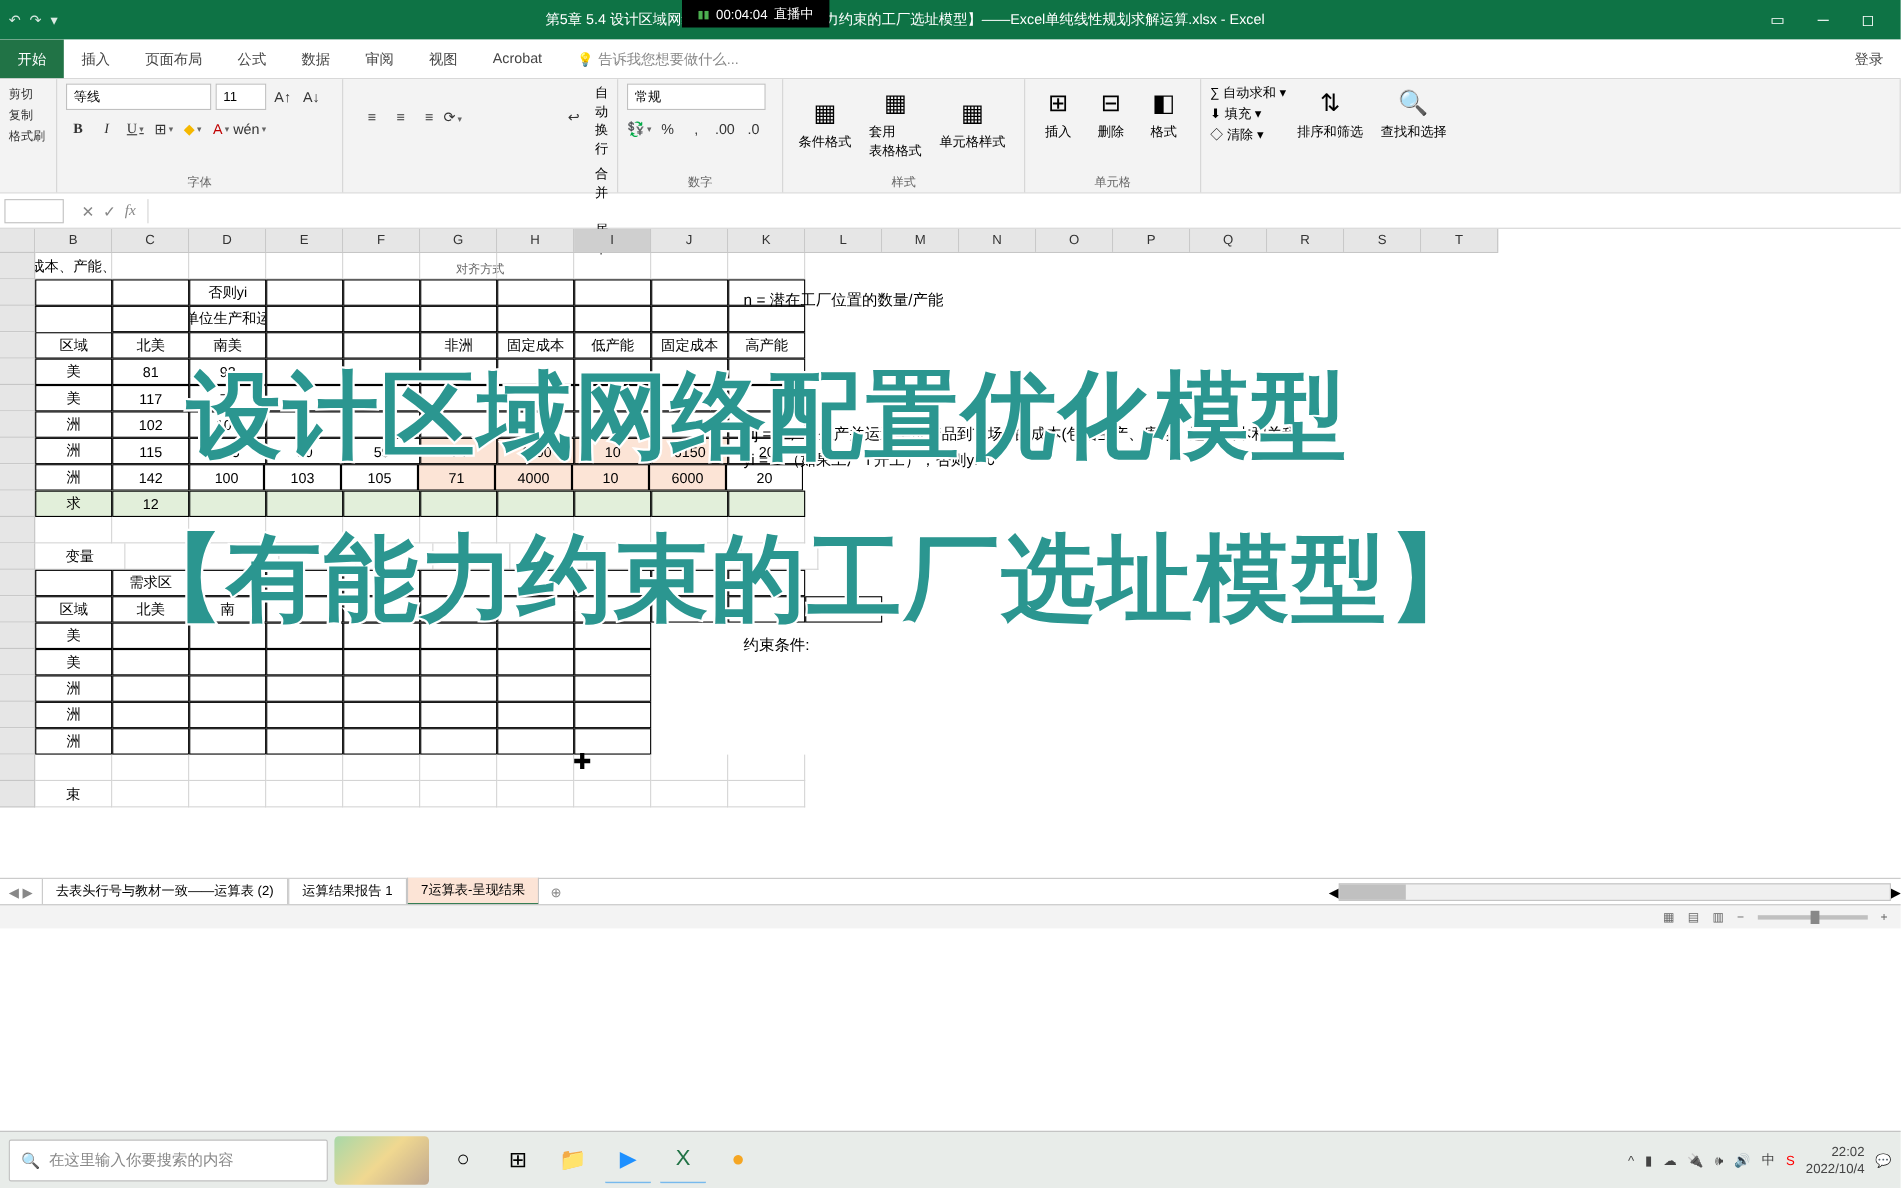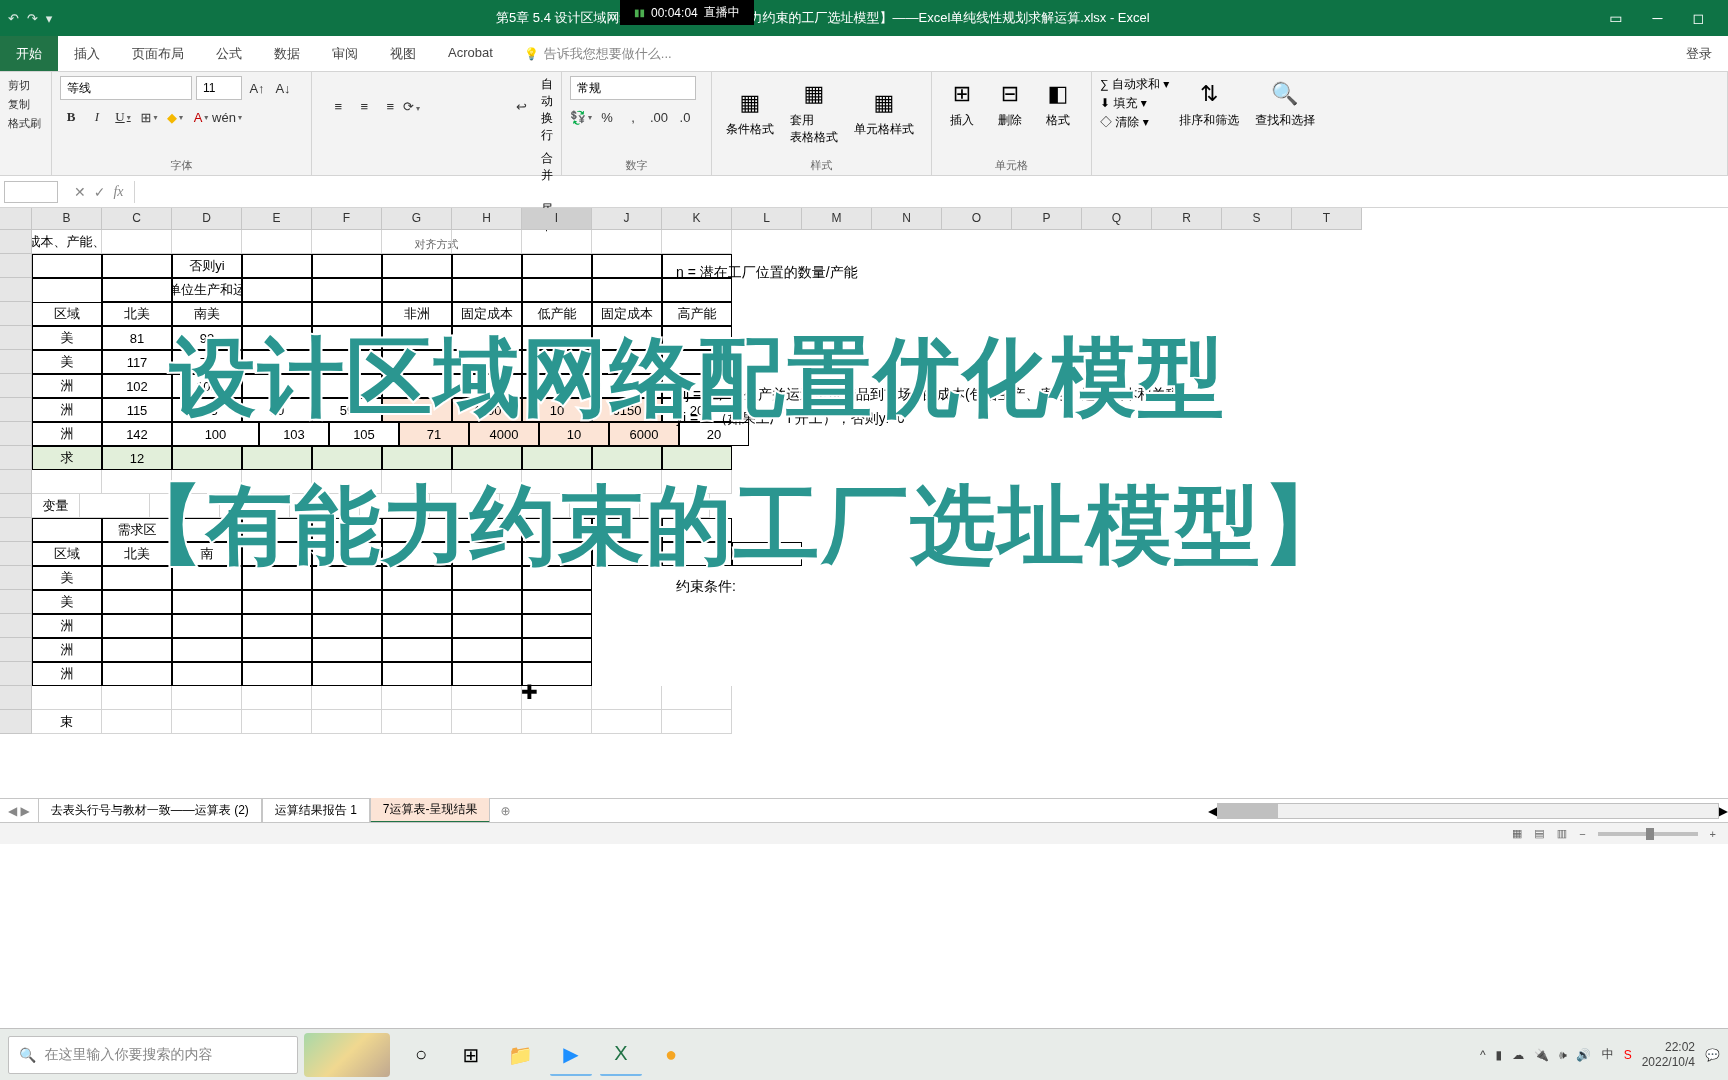--- a/index.html
+++ b/index.html
@@ -384,21 +384,21 @@
         <div class="cell c peach" style="width: 70px; border: 1px solid rgb(0, 0, 0);">74</div>
         <div class="cell c peach" style="width: 70px; border: 1px solid rgb(0, 0, 0);">4100</div>
         <div class="cell c peach" style="width: 70px; border: 1px solid rgb(0, 0, 0);">10</div>
         <div class="cell c peach" style="width: 70px; border: 1px solid rgb(0, 0, 0);">6150</div>
         <div class="cell c" style="width: 70px; border: 1px solid rgb(0, 0, 0);">20</div>
       </div>
       <div class="srow">
         <div class="rh"></div>
         <div class="cell c" style="width: 70px; border: 1px solid rgb(0, 0, 0);">洲</div>
         <div class="cell c" style="width: 70px; border: 1px solid rgb(0, 0, 0);">142</div>
-        <div class="cell c" style="width: 87px; border: 1px solid rgb(0, 0, 0);">100</div>
+        <div class="cell c" style="width: 68px; border: 1px solid rgb(0, 0, 0);">100</div>
         <div class="cell c" style="width: 70px; border: 1px solid rgb(0, 0, 0);">103</div>
         <div class="cell c" style="width: 70px; border: 1px solid rgb(0, 0, 0);">105</div>
         <div class="cell c peach" style="width: 70px; border: 1px solid rgb(0, 0, 0);">71</div>
         <div class="cell c peach" style="width: 70px; border: 1px solid rgb(0, 0, 0);">4000</div>
         <div class="cell c peach" style="width: 70px; border: 1px solid rgb(0, 0, 0);">10</div>
         <div class="cell c peach" style="width: 70px; border: 1px solid rgb(0, 0, 0);">6000</div>
         <div class="cell c" style="width: 70px; border: 1px solid rgb(0, 0, 0);">20</div>
       </div>
       <div class="srow">
         <div class="rh"></div>
@@ -421,21 +421,21 @@
         <div class="cell c" style="width: 70px;"></div>
         <div class="cell c" style="width: 70px;"></div>
         <div class="cell c" style="width: 70px;"></div>
         <div class="cell c" style="width: 70px;"></div>
         <div class="cell c" style="width: 70px;"></div>
         <div class="cell c" style="width: 70px;"></div>
         <div class="cell c" style="width: 70px;"></div>
       </div>
       <div class="srow">
         <div class="rh"></div>
-        <div class="cell c" style="width: 48px;">变量</div>
+        <div class="cell c" style="width: 82px;">变量</div>
         <div class="cell c" style="width: 70px;"></div>
         <div class="cell c" style="width: 70px;"></div>
         <div class="cell c" style="width: 70px;"></div>
         <div class="cell c" style="width: 70px;"></div>
         <div class="cell c" style="width: 70px;"></div>
         <div class="cell c" style="width: 70px;"></div>
         <div class="cell c" style="width: 70px;"></div>
         <div class="cell c" style="width: 70px;"></div>
         <div class="cell c" style="width: 70px;"></div>
       </div>

